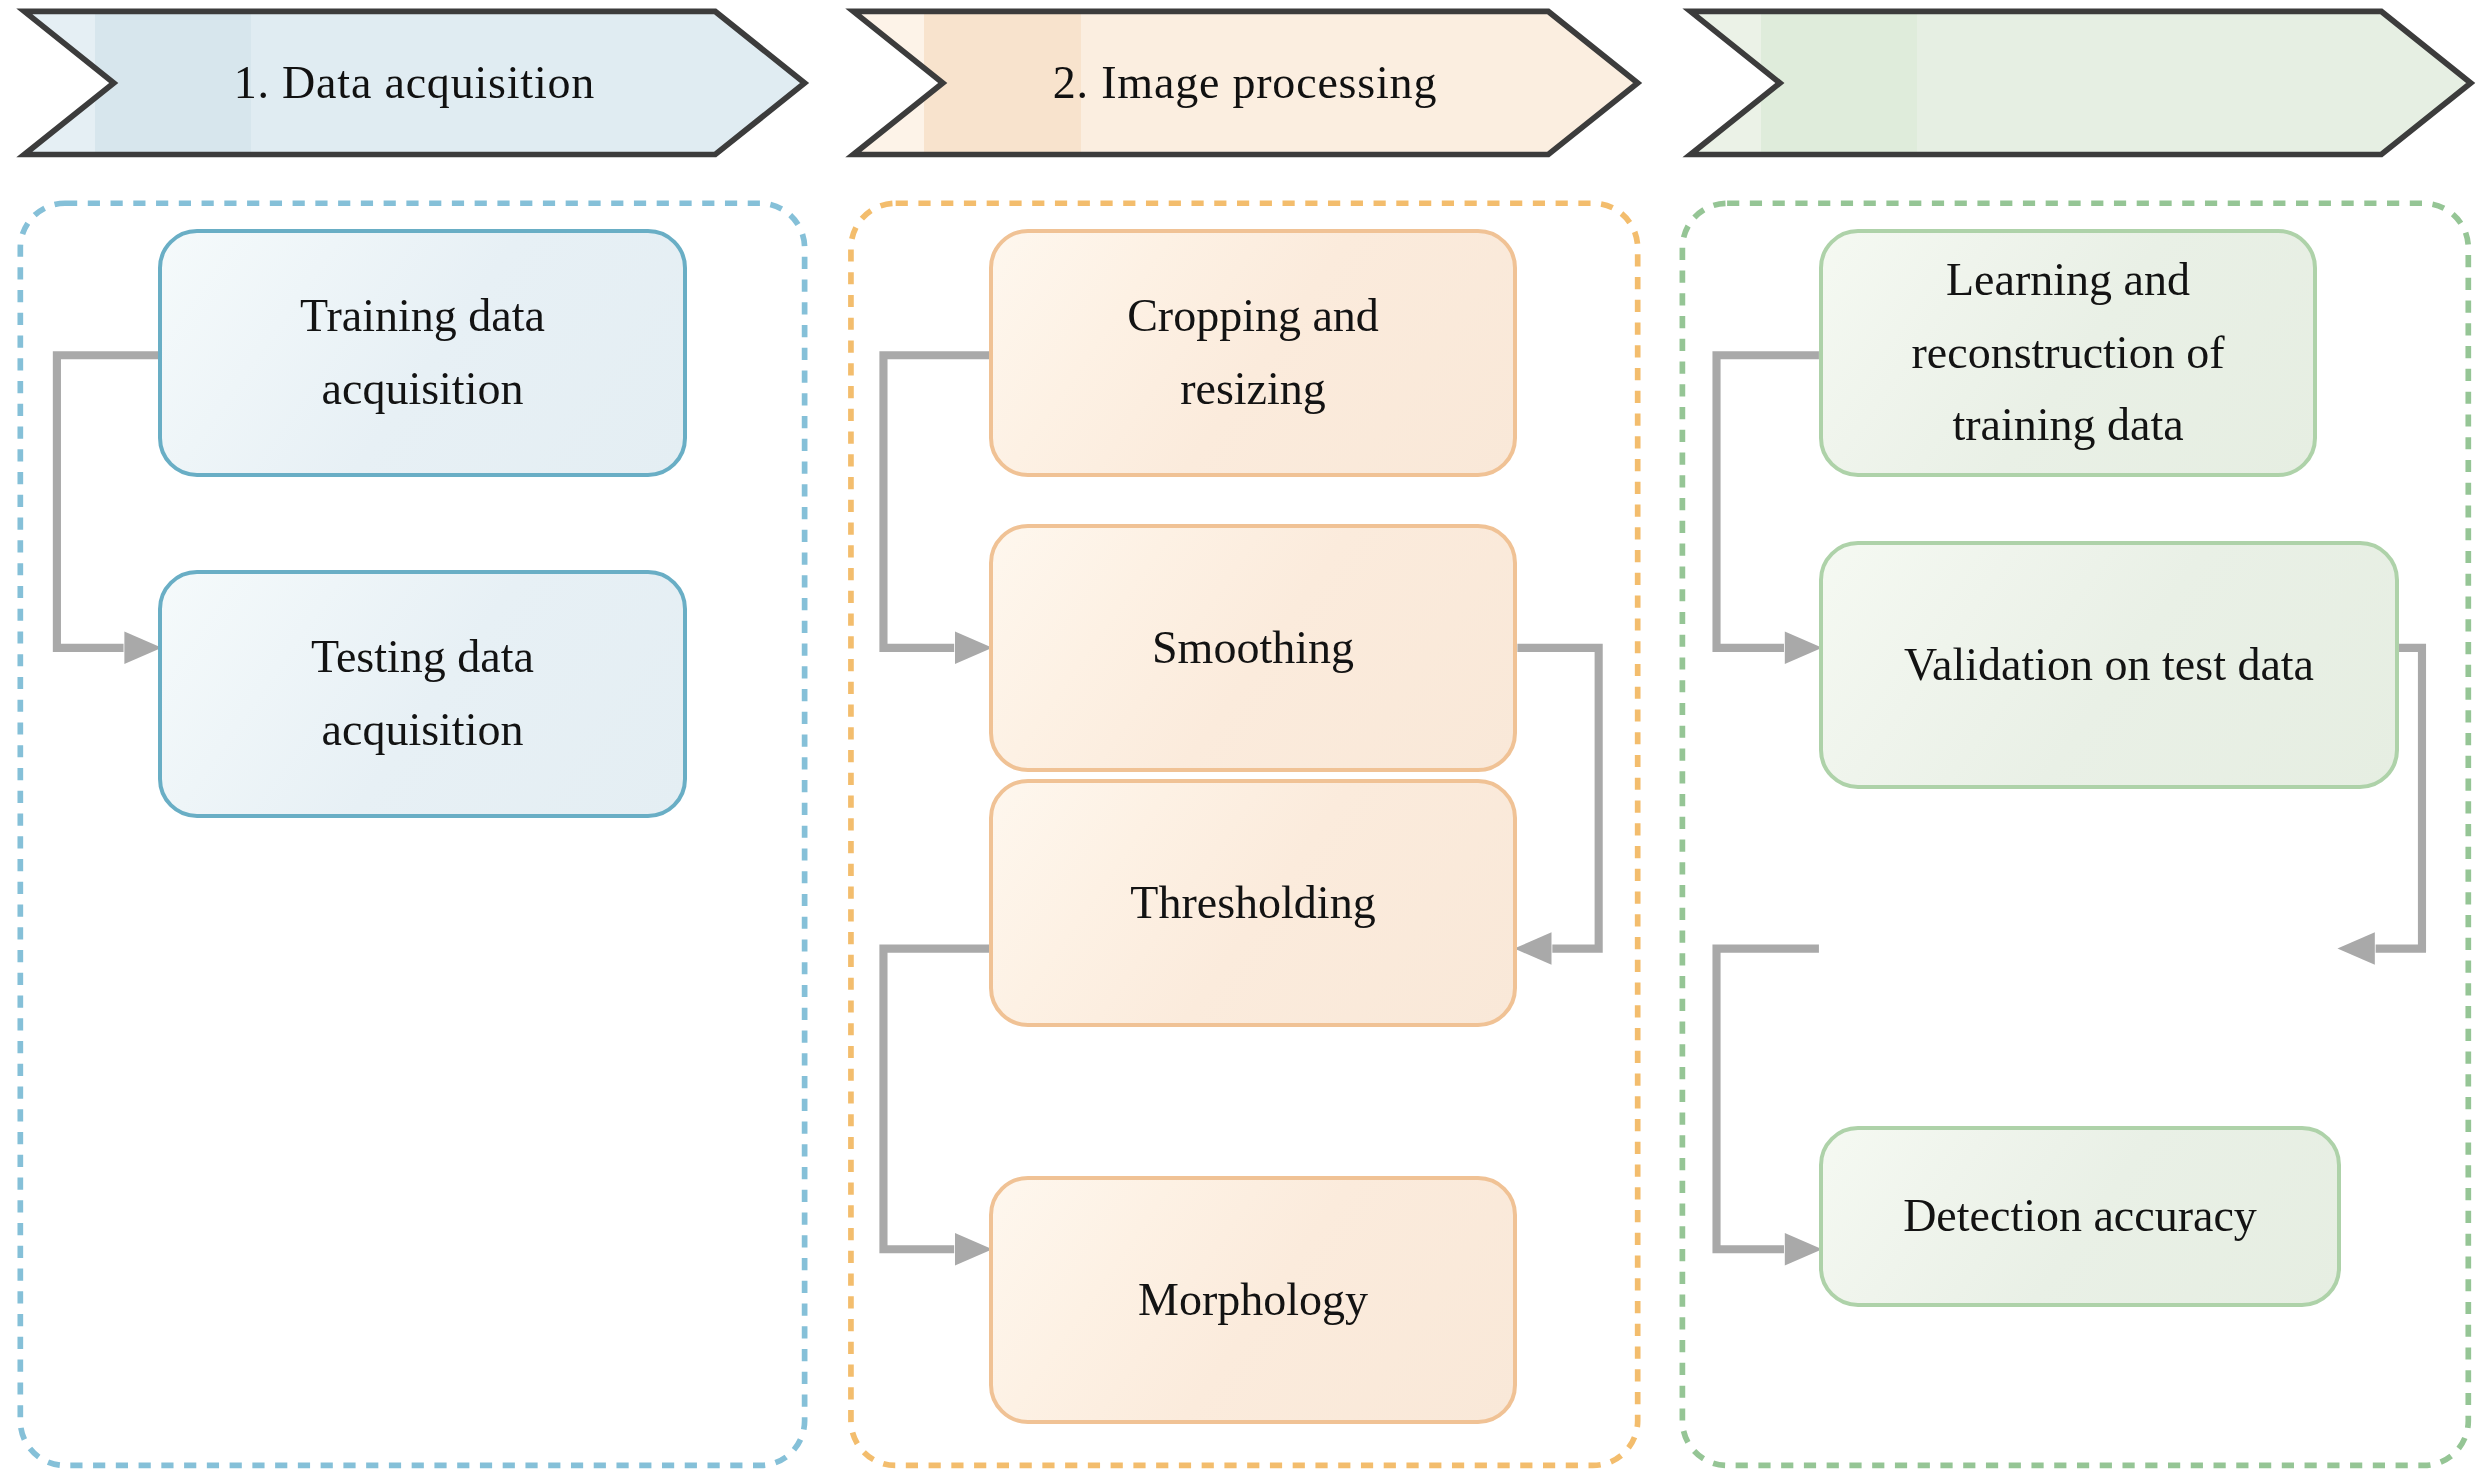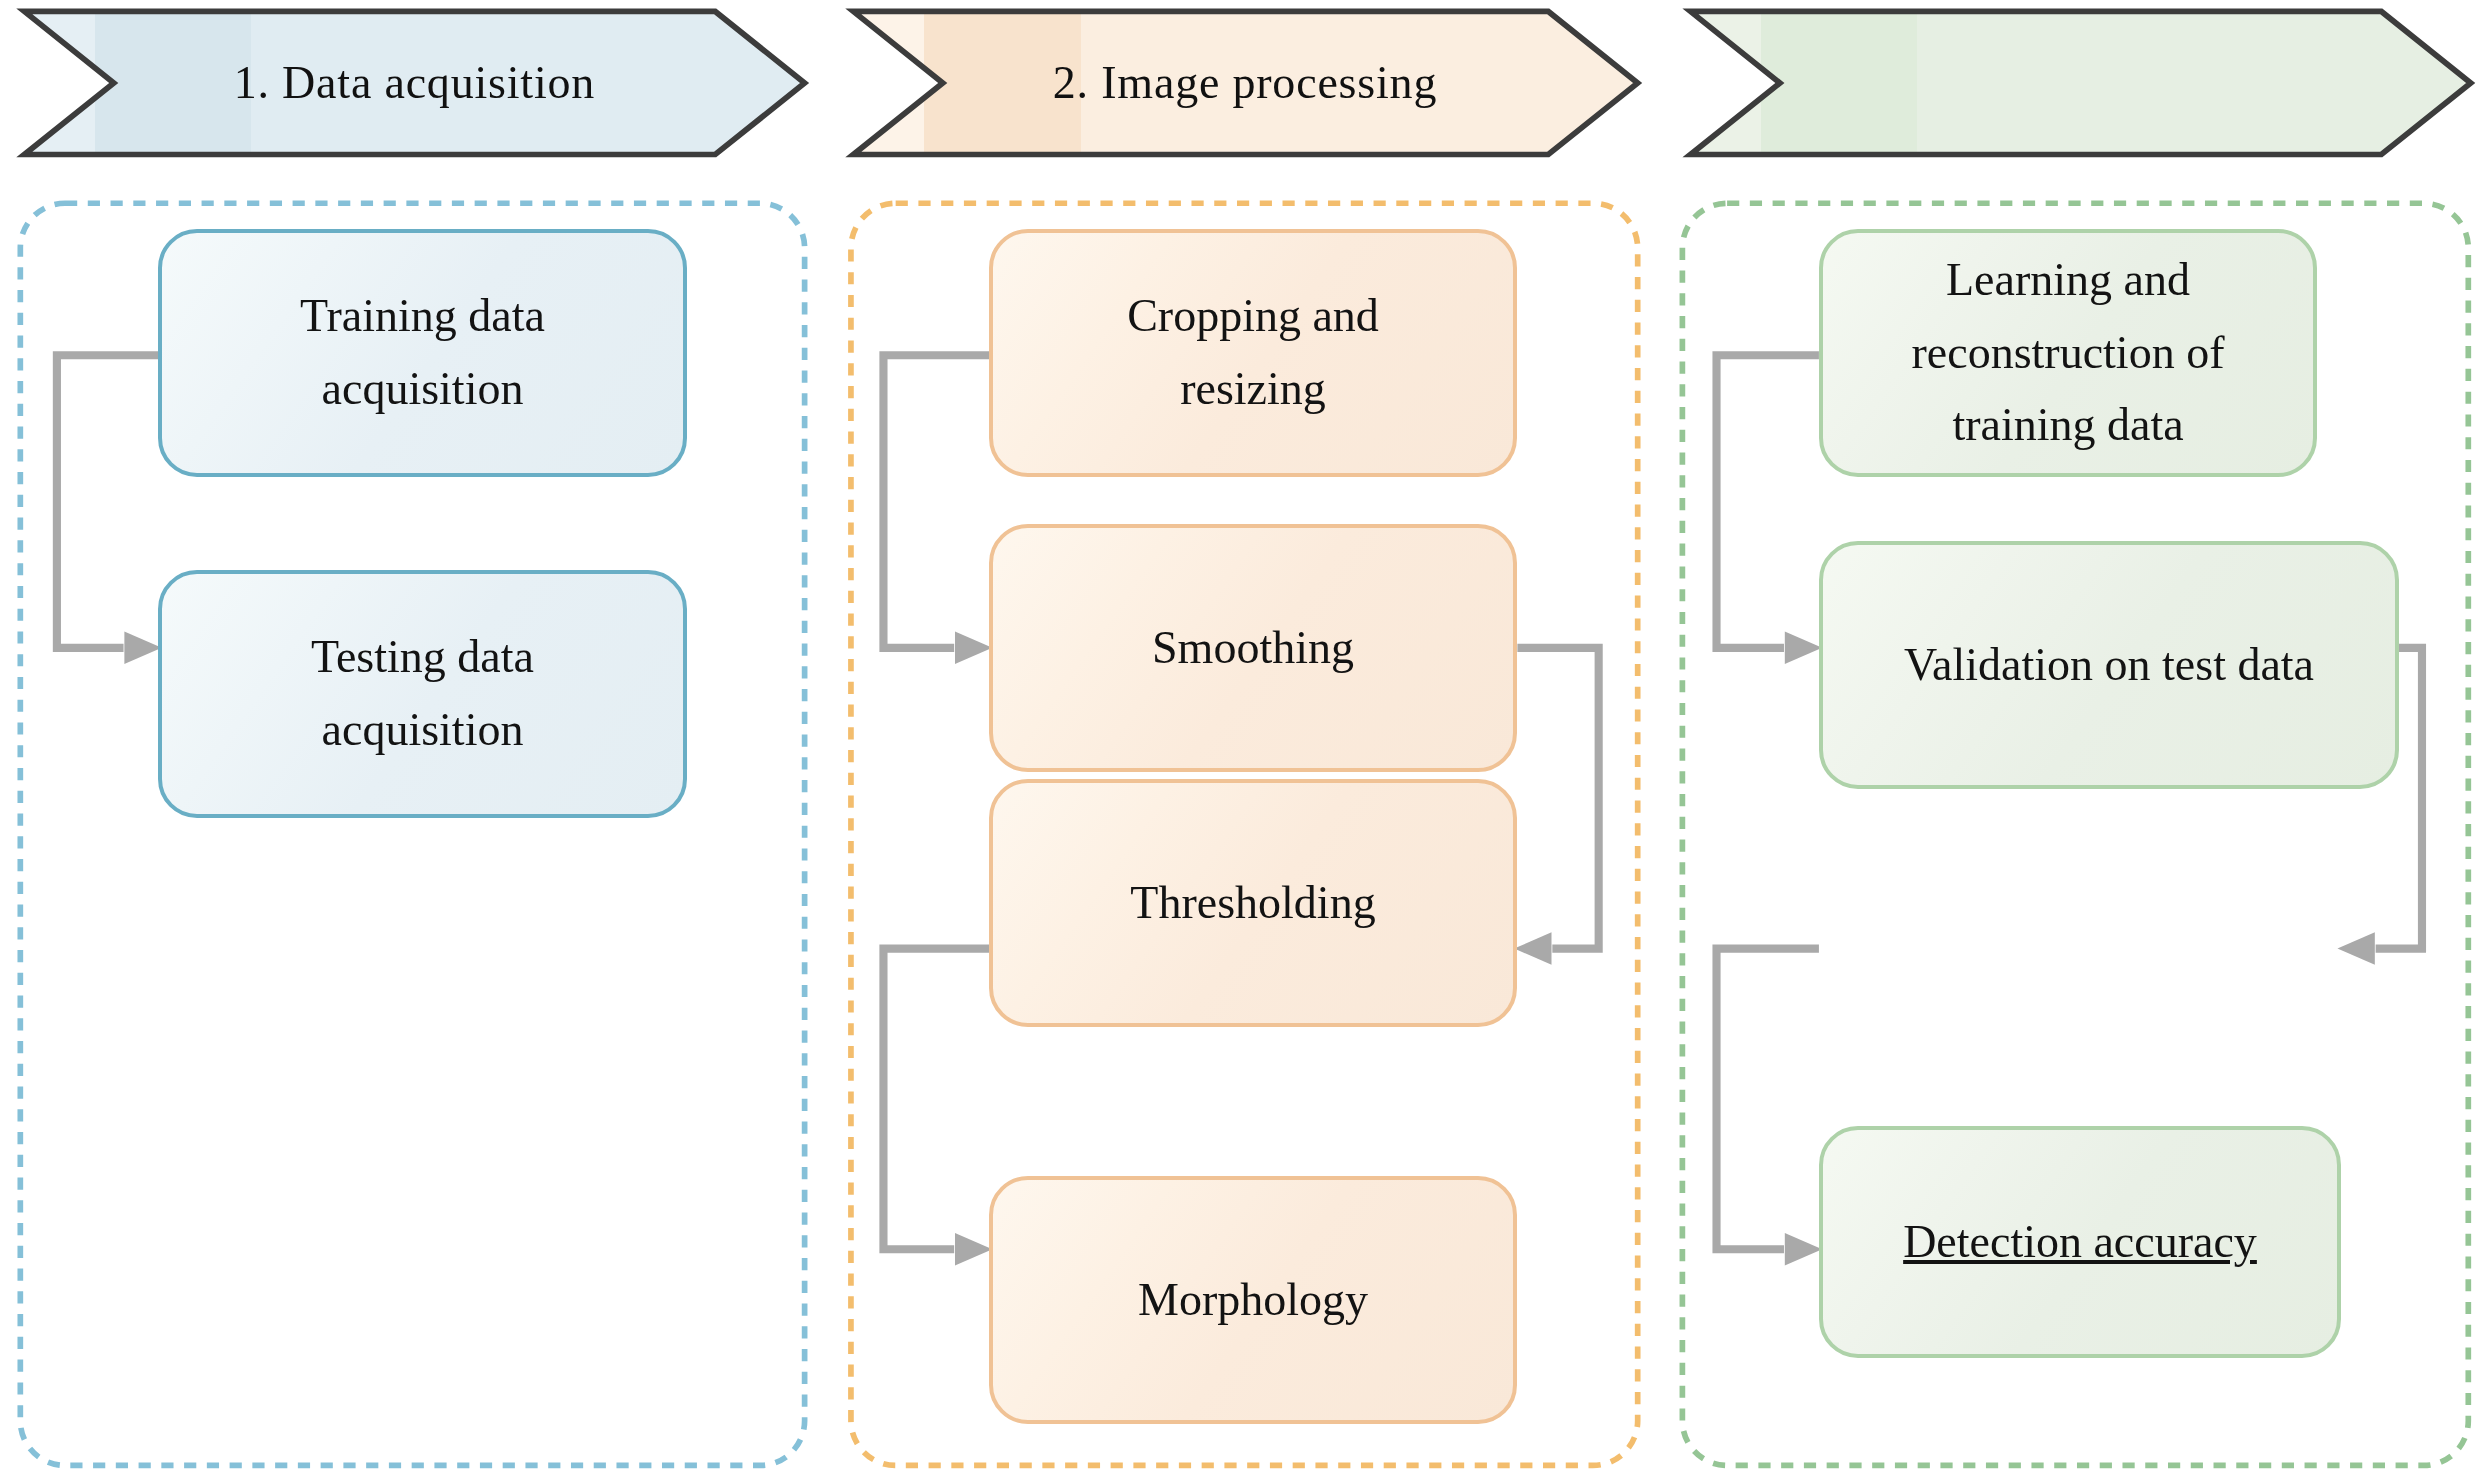--- a/index.html
+++ b/index.html
@@ -129,16 +129,16 @@
   <div class="node blue" style="left:158px; top:229px; width:529px; height:248px;">Training data acquisition</div>
   <div class="node blue" style="left:158px; top:524px; width:529px; height:248px;margin-top:46px;">Testing data acquisition</div>
 
   <div class="node orange" style="left:989px; top:229px; width:528px; height:248px;">Cropping and resizing</div>
   <div class="node orange" style="left:989px; top:524px; width:528px; height:248px;">Smoothing</div>
   <div class="node orange" style="left:989px; top:779px; width:528px; height:248px;text-align:center;">Thresholding</div>
   <div class="node orange" style="left:989px; top:1176px; width:528px; height:248px;">Morphology</div>
 
   <div class="node green" style="left:1819px; top:229px; width:498px; height:248px;">Learning and reconstruction of training data</div>
   <div class="node green" style="left:1819px; top:541px; width:580px; height:248px;">Validation on test data</div>
-  <div class="node green" style="left:1819px; top:1126px; width:522px; height:232px;text-decoration:underline;">Detection accuracy</div>
+  <div class="node green" style="left:1819px; top:1126px; width:522px; height:181px;">Detection accuracy</div>
 
 </div>
 
 
 </body></html>

